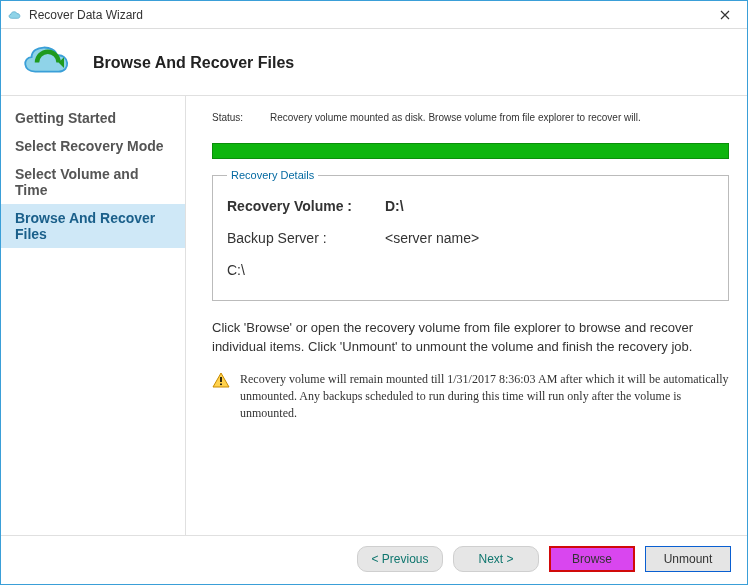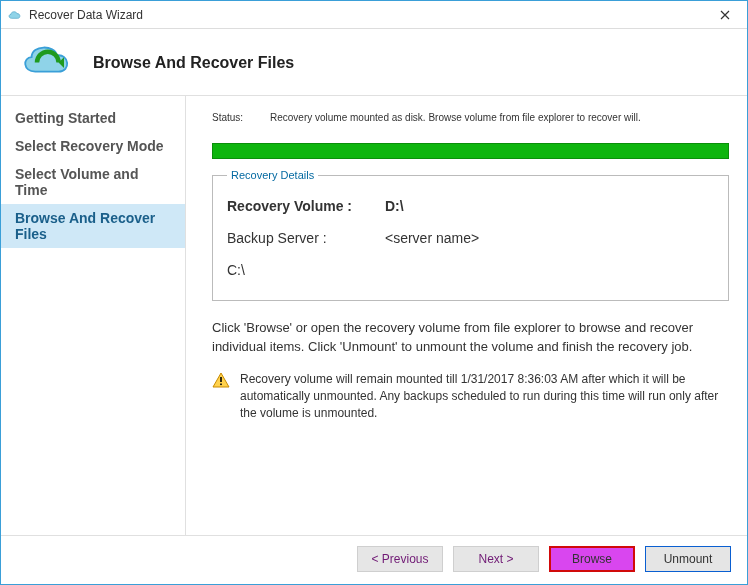--- a/index.html
+++ b/index.html
@@ -107,20 +107,21 @@
   .kv:last-child { margin-bottom: 4px; }
   .kv .k { width: 148px; }
   .kv.bold .k, .kv.bold .v { font-weight: 700; }
   .hint { font-size: 13px; color: #333; line-height: 1.45; margin-bottom: 14px; }
   .warning {
     display: flex;
     gap: 10px;
     font-size: 12px;
     color: #333;
     line-height: 1.45;
+    font-family: Liberation Serif, serif;
   }
   .warning .warn-icon {
     width: 18px; height: 16px; flex-shrink: 0; margin-top: 1px;
   }
   .footer {
     border-top: 1px solid #e0e0e0;
     padding: 10px 16px 12px 16px;
     display: flex;
     justify-content: flex-end;
     gap: 10px;
@@ -131,23 +132,24 @@
     background: #e6e6e6;
     border: 1px solid #b5b5b5;
     font-size: 12px;
     color: #333;
     display: flex;
     align-items: center;
     justify-content: center;
     padding: 0 12px;
   }
   .btn.disabled {
-    color: #701a75;
+    color: #0f766e;
     background: #e6e6e6;
     border-color: #cfcfcf;
+    border-radius: 10px;
   }
   .btn.primary-red { border: 2px solid #d10a0a; background:#d946ef; }
   .btn.primary-blue { border: 1.5px solid #0a5fd1; background:#e5e5e5; }
 </style>
 </head>
 <body>
 
 <div class="window">
 
   <div class="titlebar">

